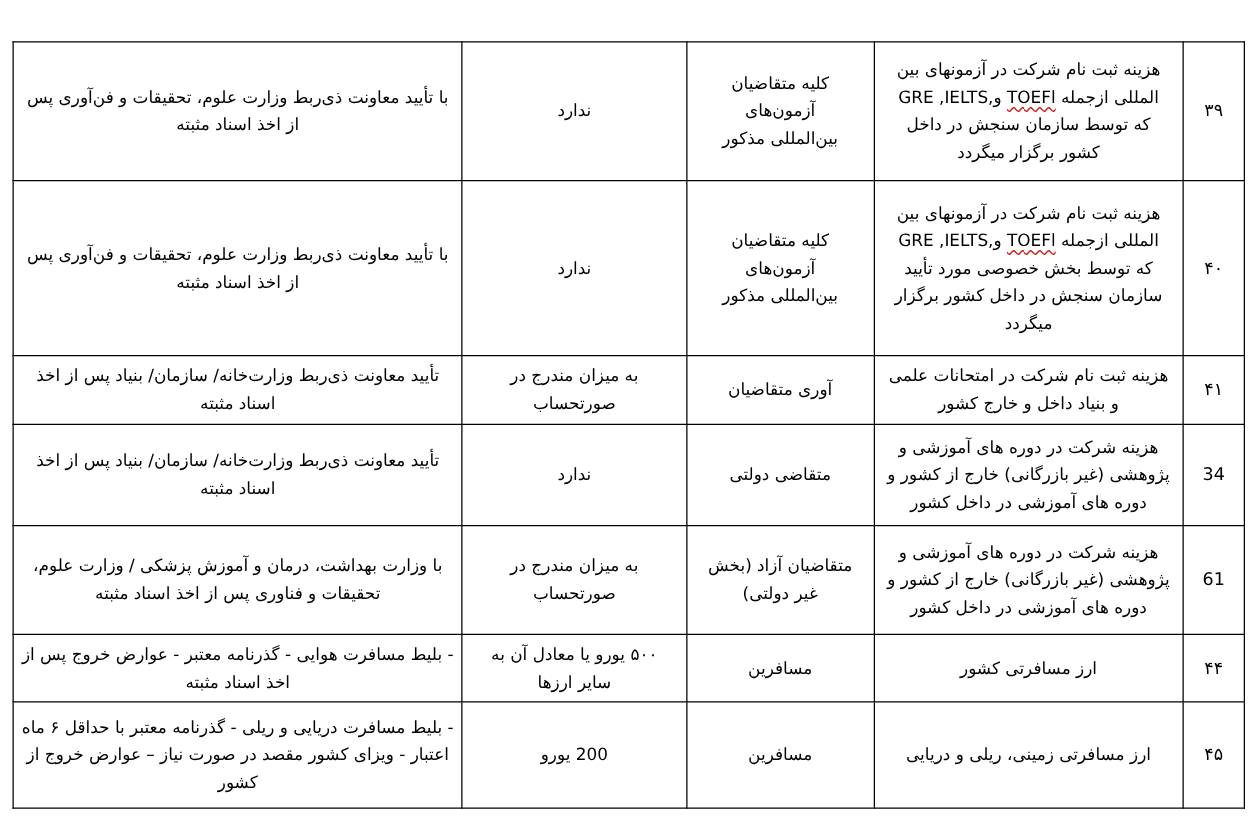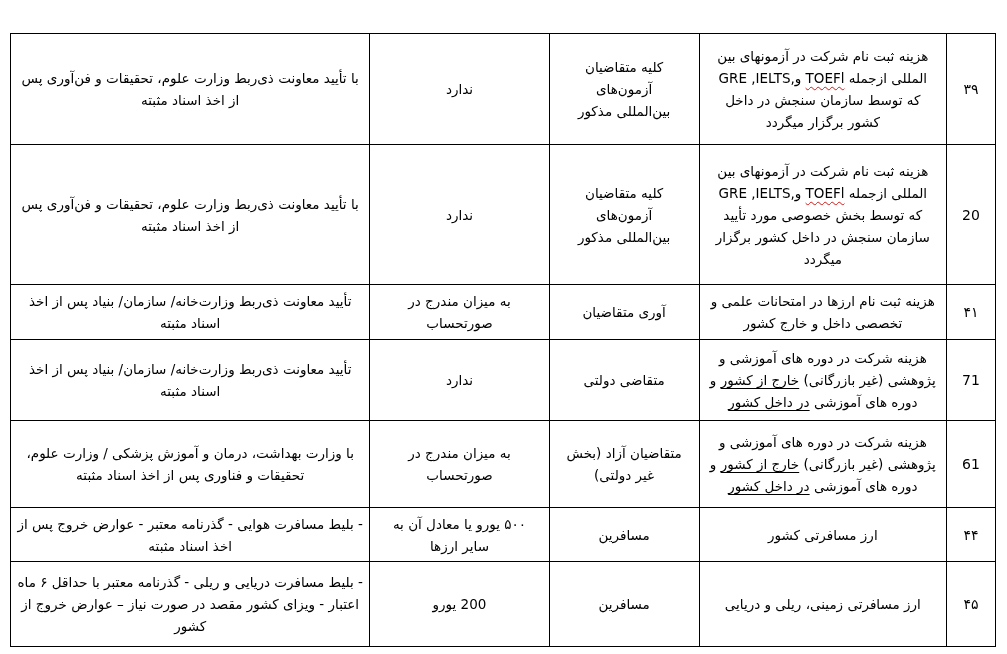--- a/index.html
+++ b/index.html
@@ -38,21 +38,20 @@
     .col-appl  { width: 150px; }
     .col-amt   { width: 179px; }
     .col-cond  { width: 359px; }
     td.num-cell { font-size: 14px; }
     .spell {
       text-decoration: underline wavy #d11a1a;
       text-decoration-thickness: 1px;
       text-underline-offset: 3px;
     }
     .ul {
-      text-decoration: underline;
       text-underline-offset: 3px;
     }
     .desc-text { direction: rtl; unicode-bidi: plaintext; }
     .latin { direction: ltr; unicode-bidi: isolate; margin-top: 44px; }
   </style>
 </head>
 <body>
 
 <table class="doc-table">
   <colgroup>
@@ -73,45 +72,45 @@
           <span>که توسط سازمان سنجش در داخل</span><br>
           <span>کشور برگزار میگردد</span>
         </div>
       </td>
       <td style="padding:0 22px">کلیه متقاضیان آزمون‌های بین‌المللی مذکور</td>
       <td>ندارد</td>
       <td>با تأیید معاونت ذی‌ربط وزارت علوم، تحقیقات و فن‌آوری پس از اخذ اسناد مثبته</td>
     </tr>
 
     <tr style="height:140px">
-      <td class="num-cell">20</td>
+      <td class="num-cell">۴۰</td>
       <td>
         <div class="desc-text">
           <span>هزینه ثبت نام شرکت در آزمونهای بین</span><br>
           <span>المللی  ازجمله </span><span class="spell latin">TOEFl</span><span> و</span><span class="latin">GRE ,IELTS,</span><br>
           <span>که توسط بخش خصوصی مورد تأیید</span><br>
           <span>سازمان سنجش در داخل کشور برگزار</span><br>
           <span>میگردد</span>
         </div>
       </td>
       <td style="padding:0 22px">کلیه متقاضیان آزمون‌های بین‌المللی مذکور</td>
       <td>ندارد</td>
       <td>با تأیید معاونت ذی‌ربط وزارت علوم، تحقیقات و فن‌آوری پس از اخذ اسناد مثبته</td>
     </tr>
 
     <tr style="height:55px">
       <td class="num-cell">۴۱</td>
-      <td>هزینه ثبت نام ارزها در امتحانات علمی و تخصصی  داخل و خارج کشور</td>
+      <td>هزینه ثبت نام شرکت در امتحانات علمی و بنیاد  داخل و خارج کشور</td>
       <td>آوری متقاضیان</td>
       <td style="padding:0 30px">به میزان مندرج در صورتحساب</td>
       <td>تأیید معاونت ذی‌ربط وزارت‌خانه/ سازمان/ بنیاد پس از اخذ اسناد مثبته</td>
     </tr>
 
     <tr style="height:81px">
-      <td class="num-cell">71</td>
+      <td class="num-cell">34</td>
       <td>
         <span>هزینه شرکت در دوره های آموزشی و پژوهشی (غیر بازرگانی) </span><span class="ul">خارج از کشور</span><span> و دوره های آموزشی </span><span class="ul">در داخل کشور</span>
       </td>
       <td>متقاضی دولتی</td>
       <td>ندارد</td>
       <td>تأیید معاونت ذی‌ربط وزارت‌خانه/ سازمان/ بنیاد پس از اخذ اسناد مثبته</td>
     </tr>
 
     <tr style="height:87px">
       <td class="num-cell">61</td>

